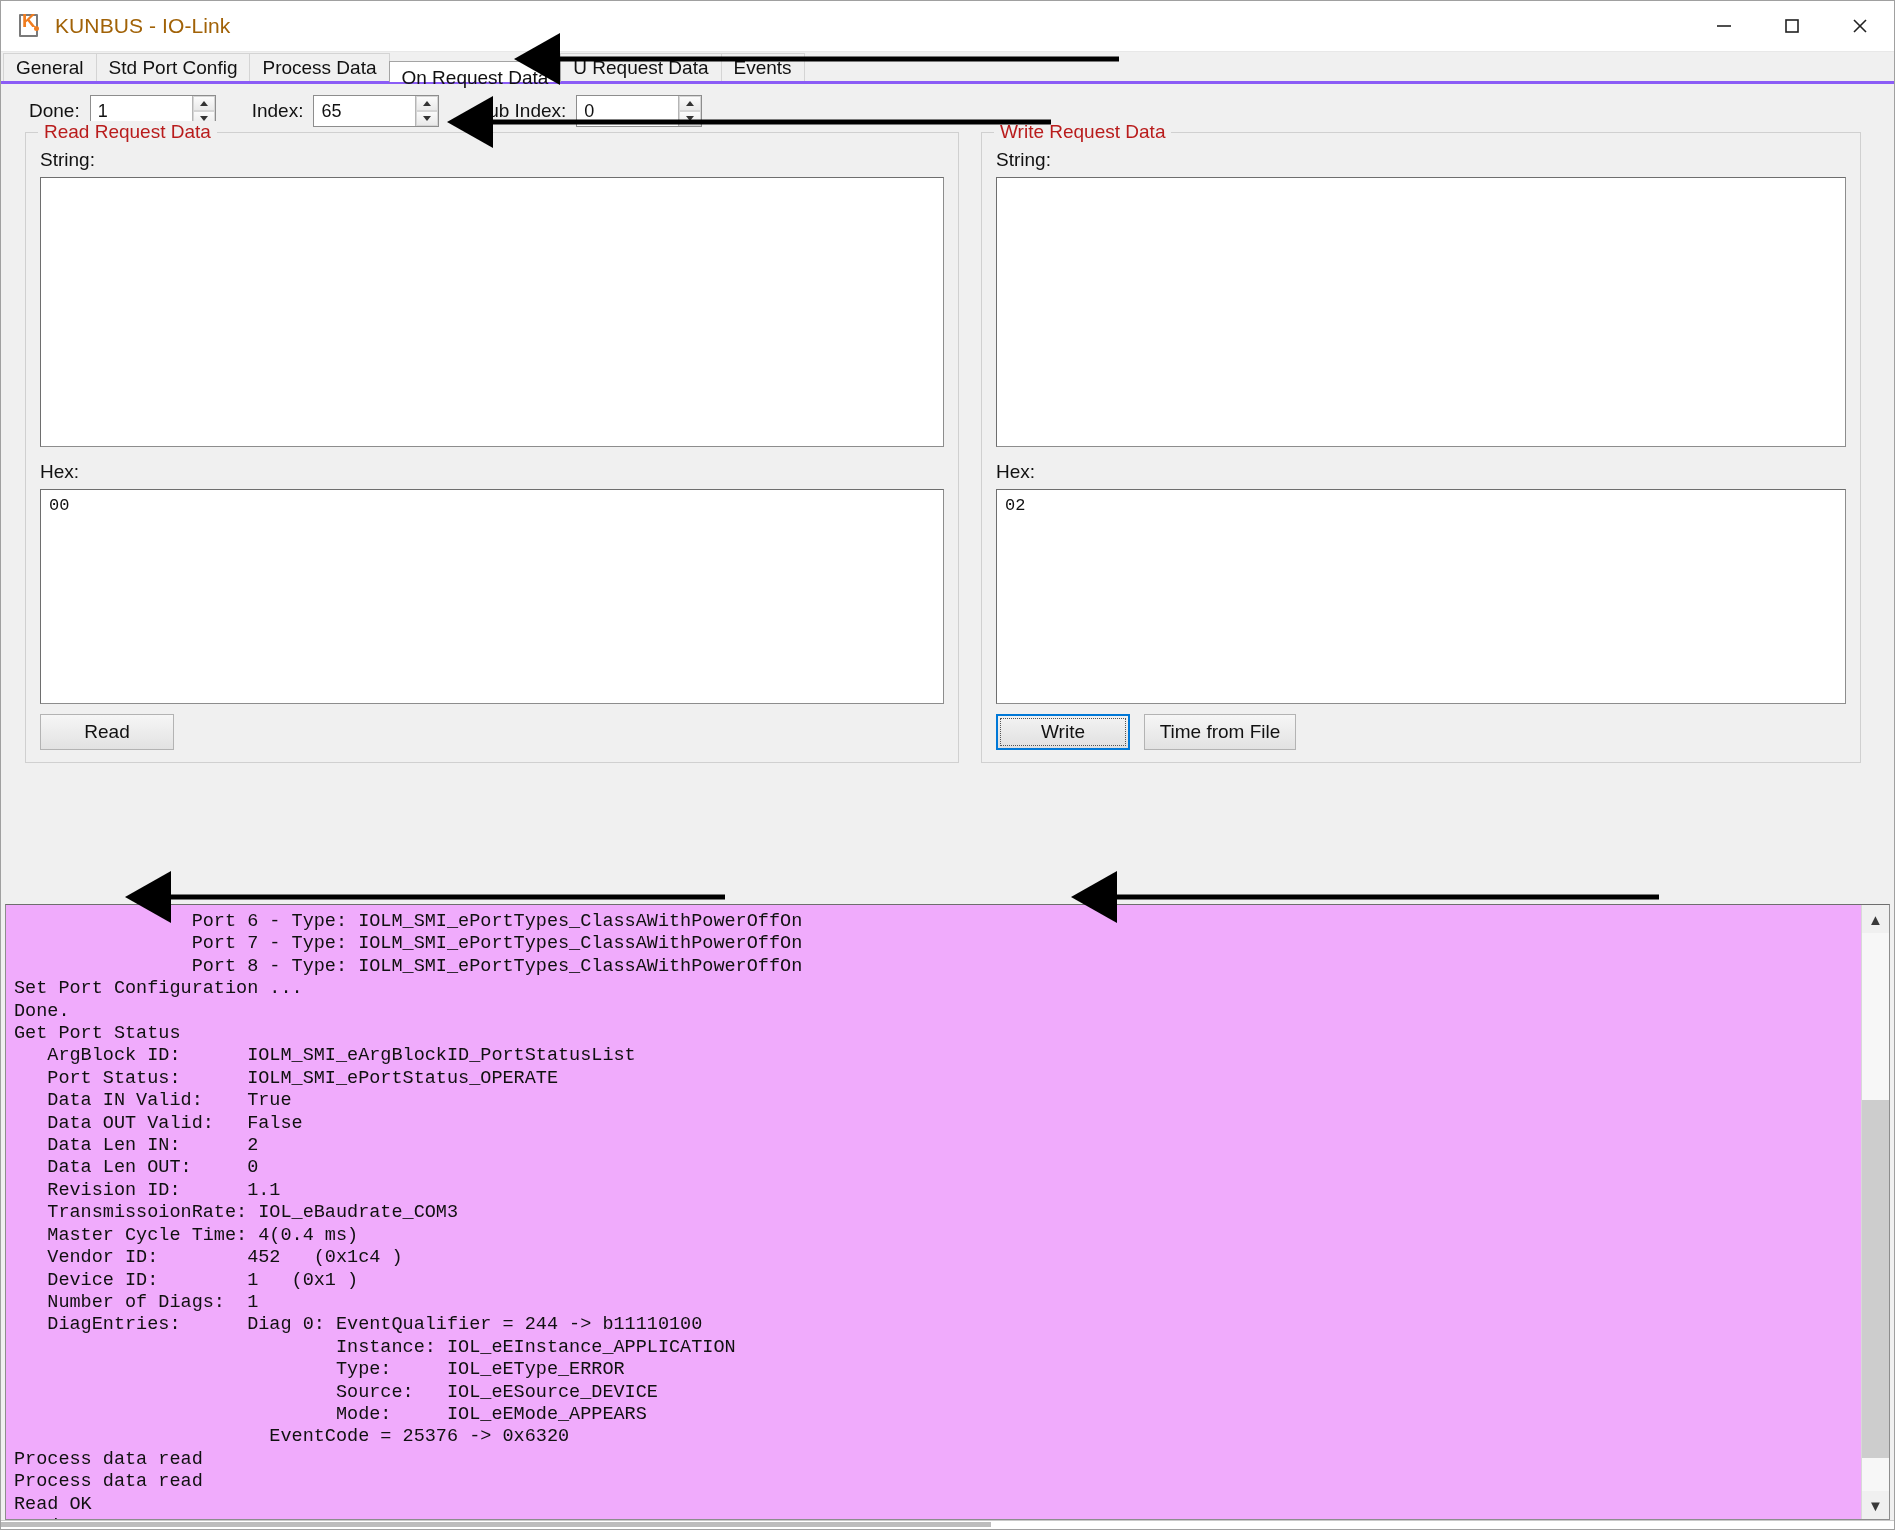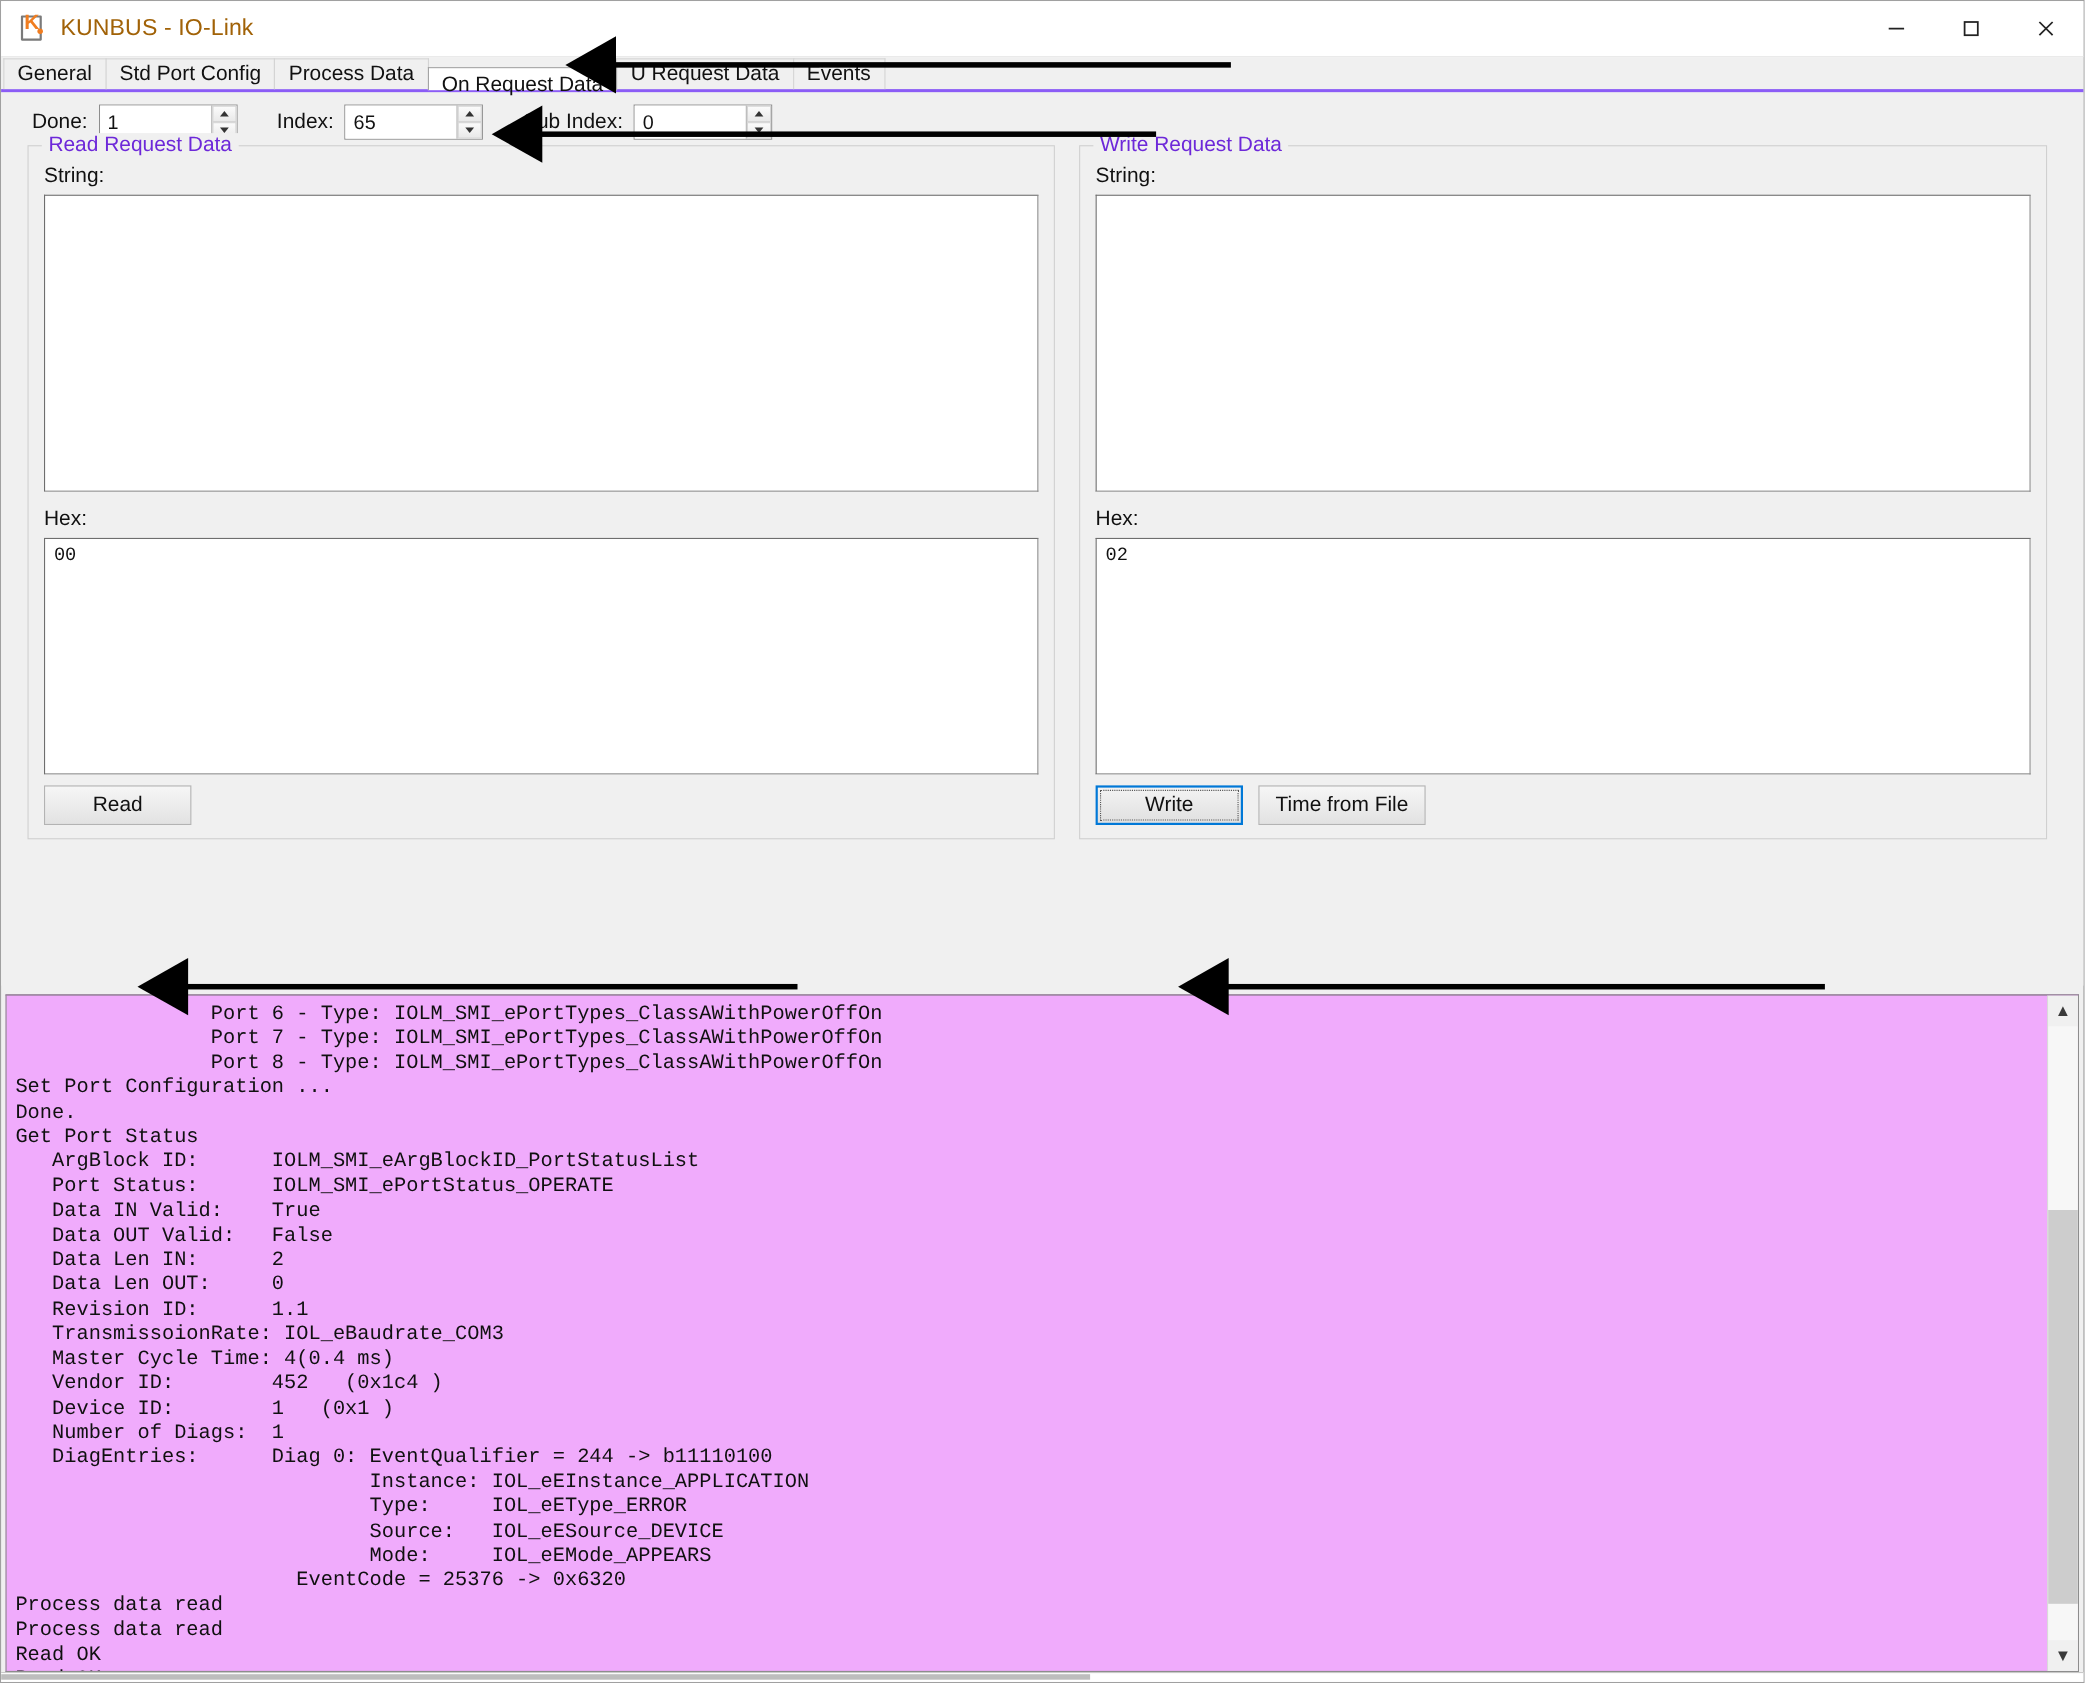--- a/index.html
+++ b/index.html
@@ -204,21 +204,21 @@
   }
   .groupbox.left  { width: 934px; }
   .groupbox.right { width: 880px; }
   .gb-title {
     position: absolute;
     top: -12px;
     left: 12px;
     background: #f0f0f0;
     padding: 0 6px;
     font-size: 19px;
-    color: #6d28d9;
+    color: #b91c1c;
     white-space: nowrap;
   }
   .gb-inner {
     padding: 16px 14px 12px 14px;
   }
   .field-label {
     font-size: 19px;
     color: #111;
     margin-bottom: 6px;
   }

